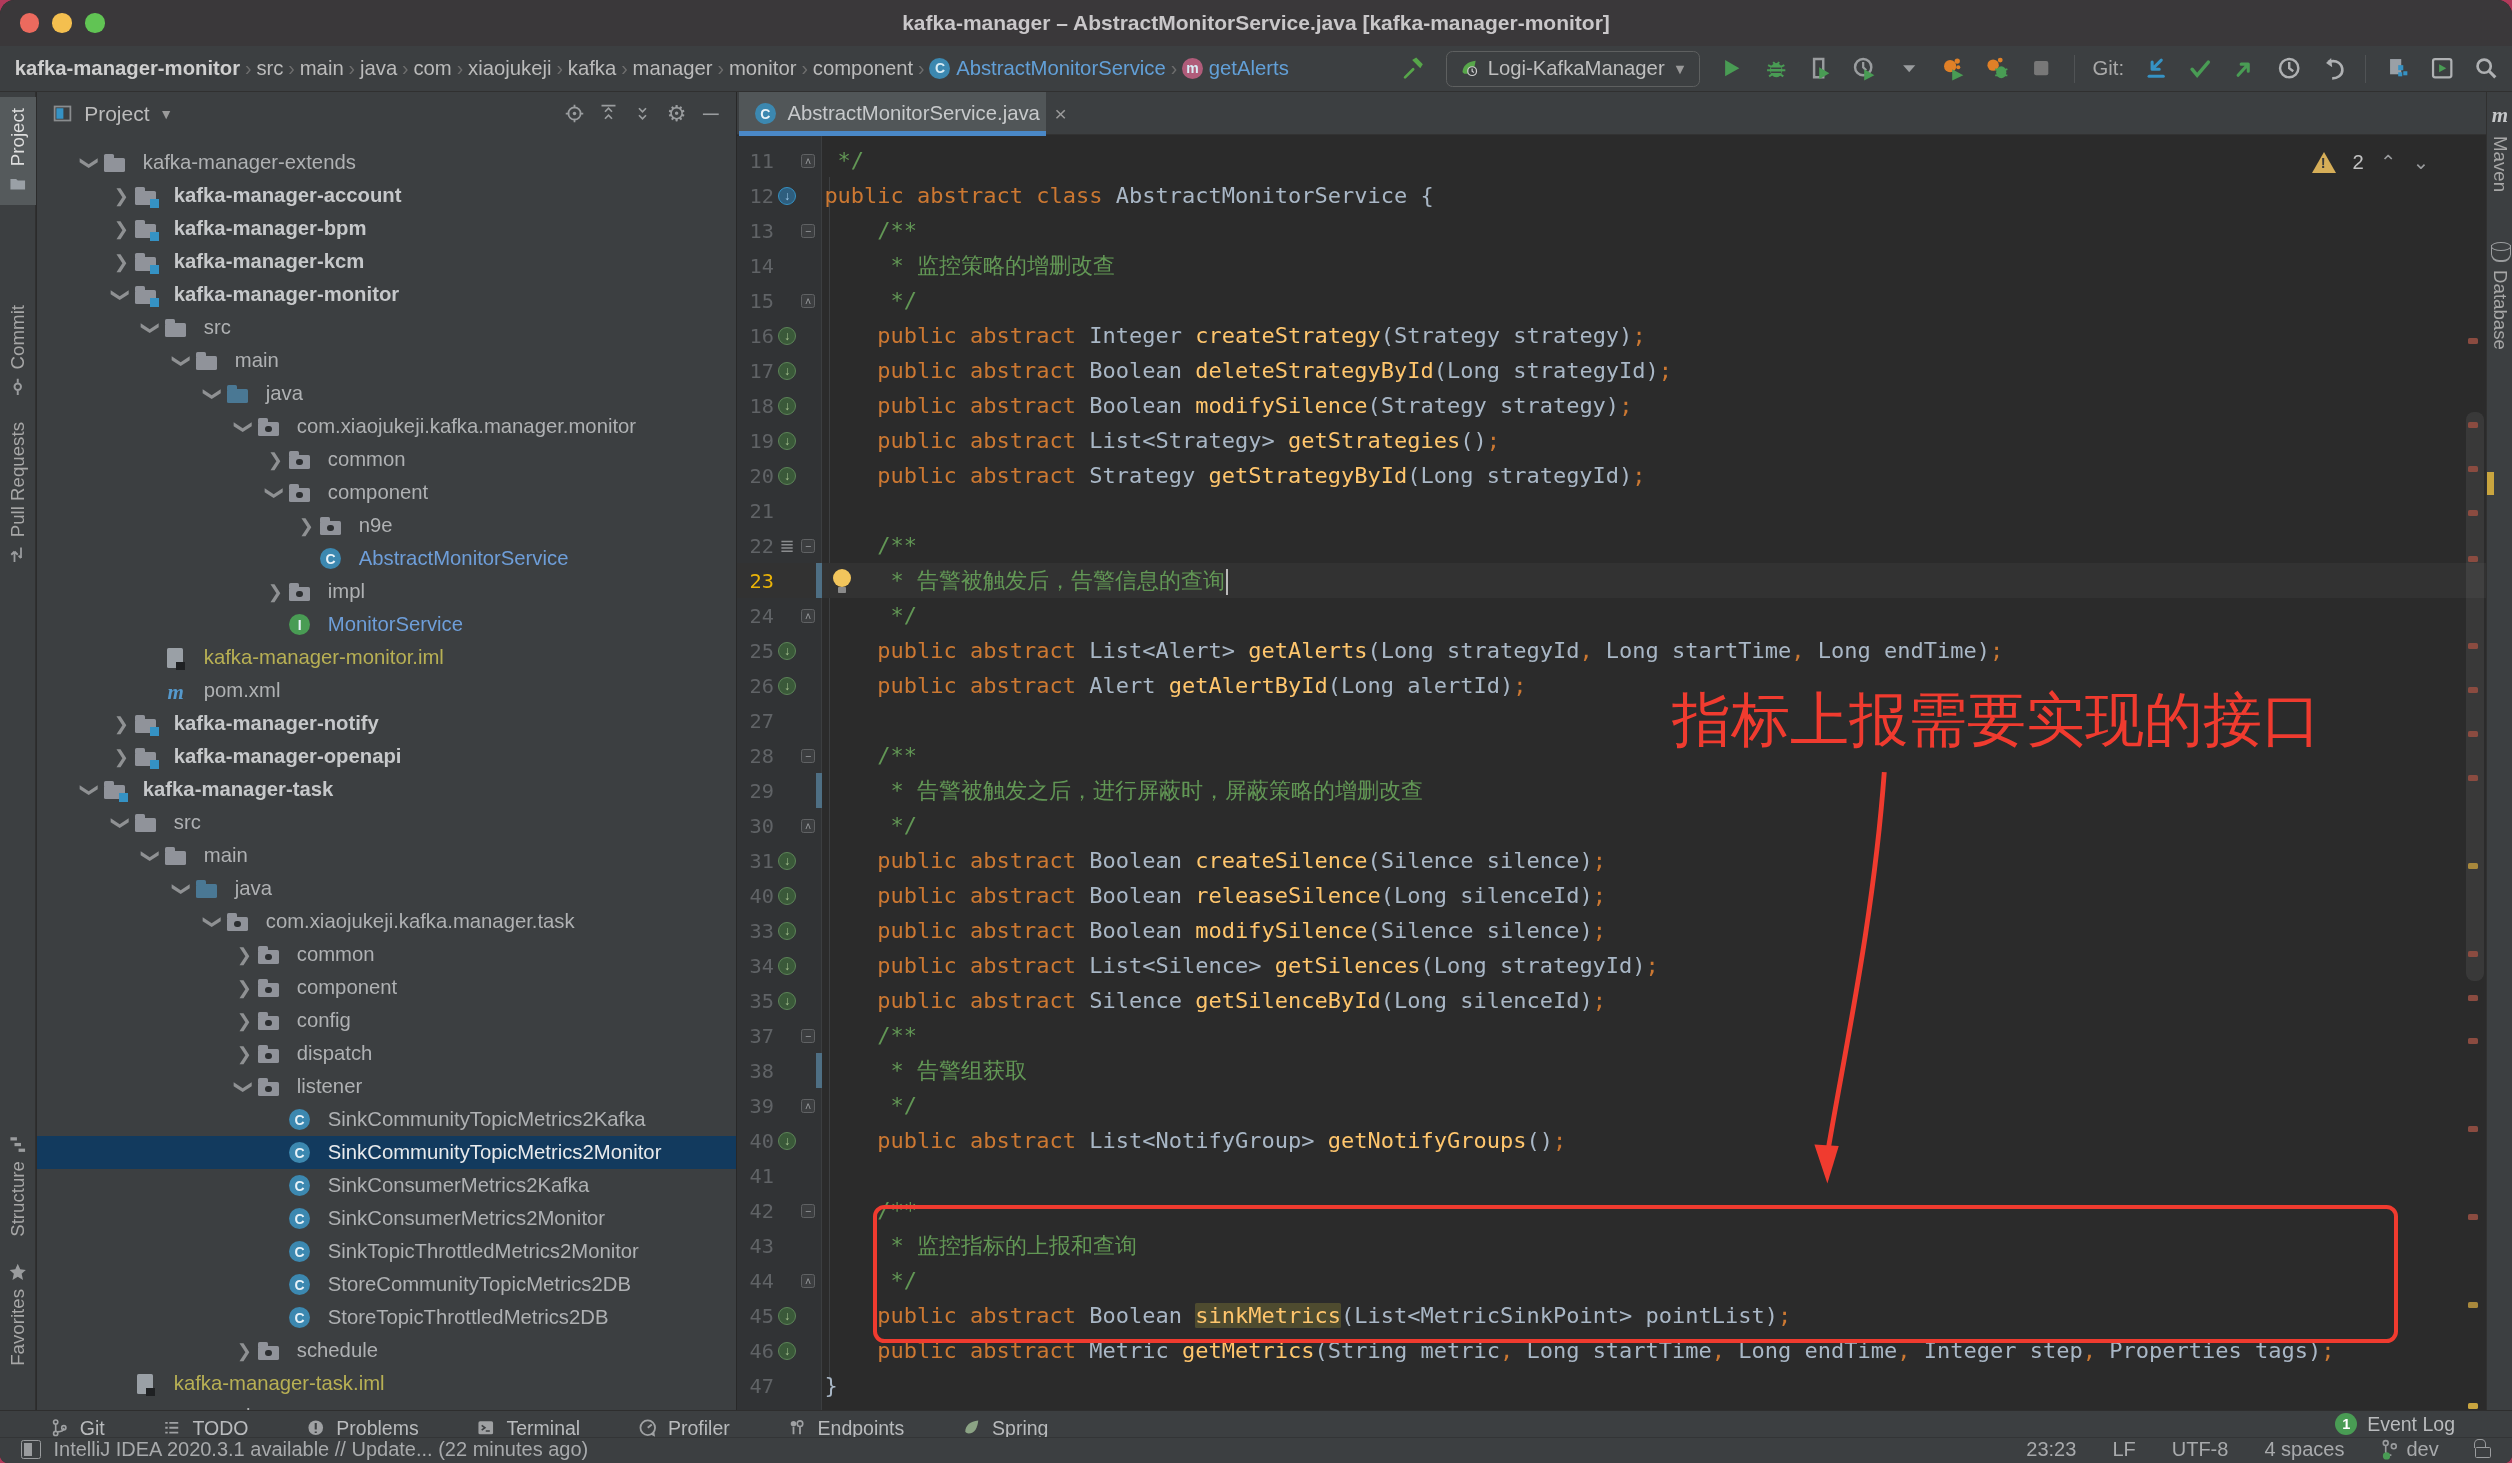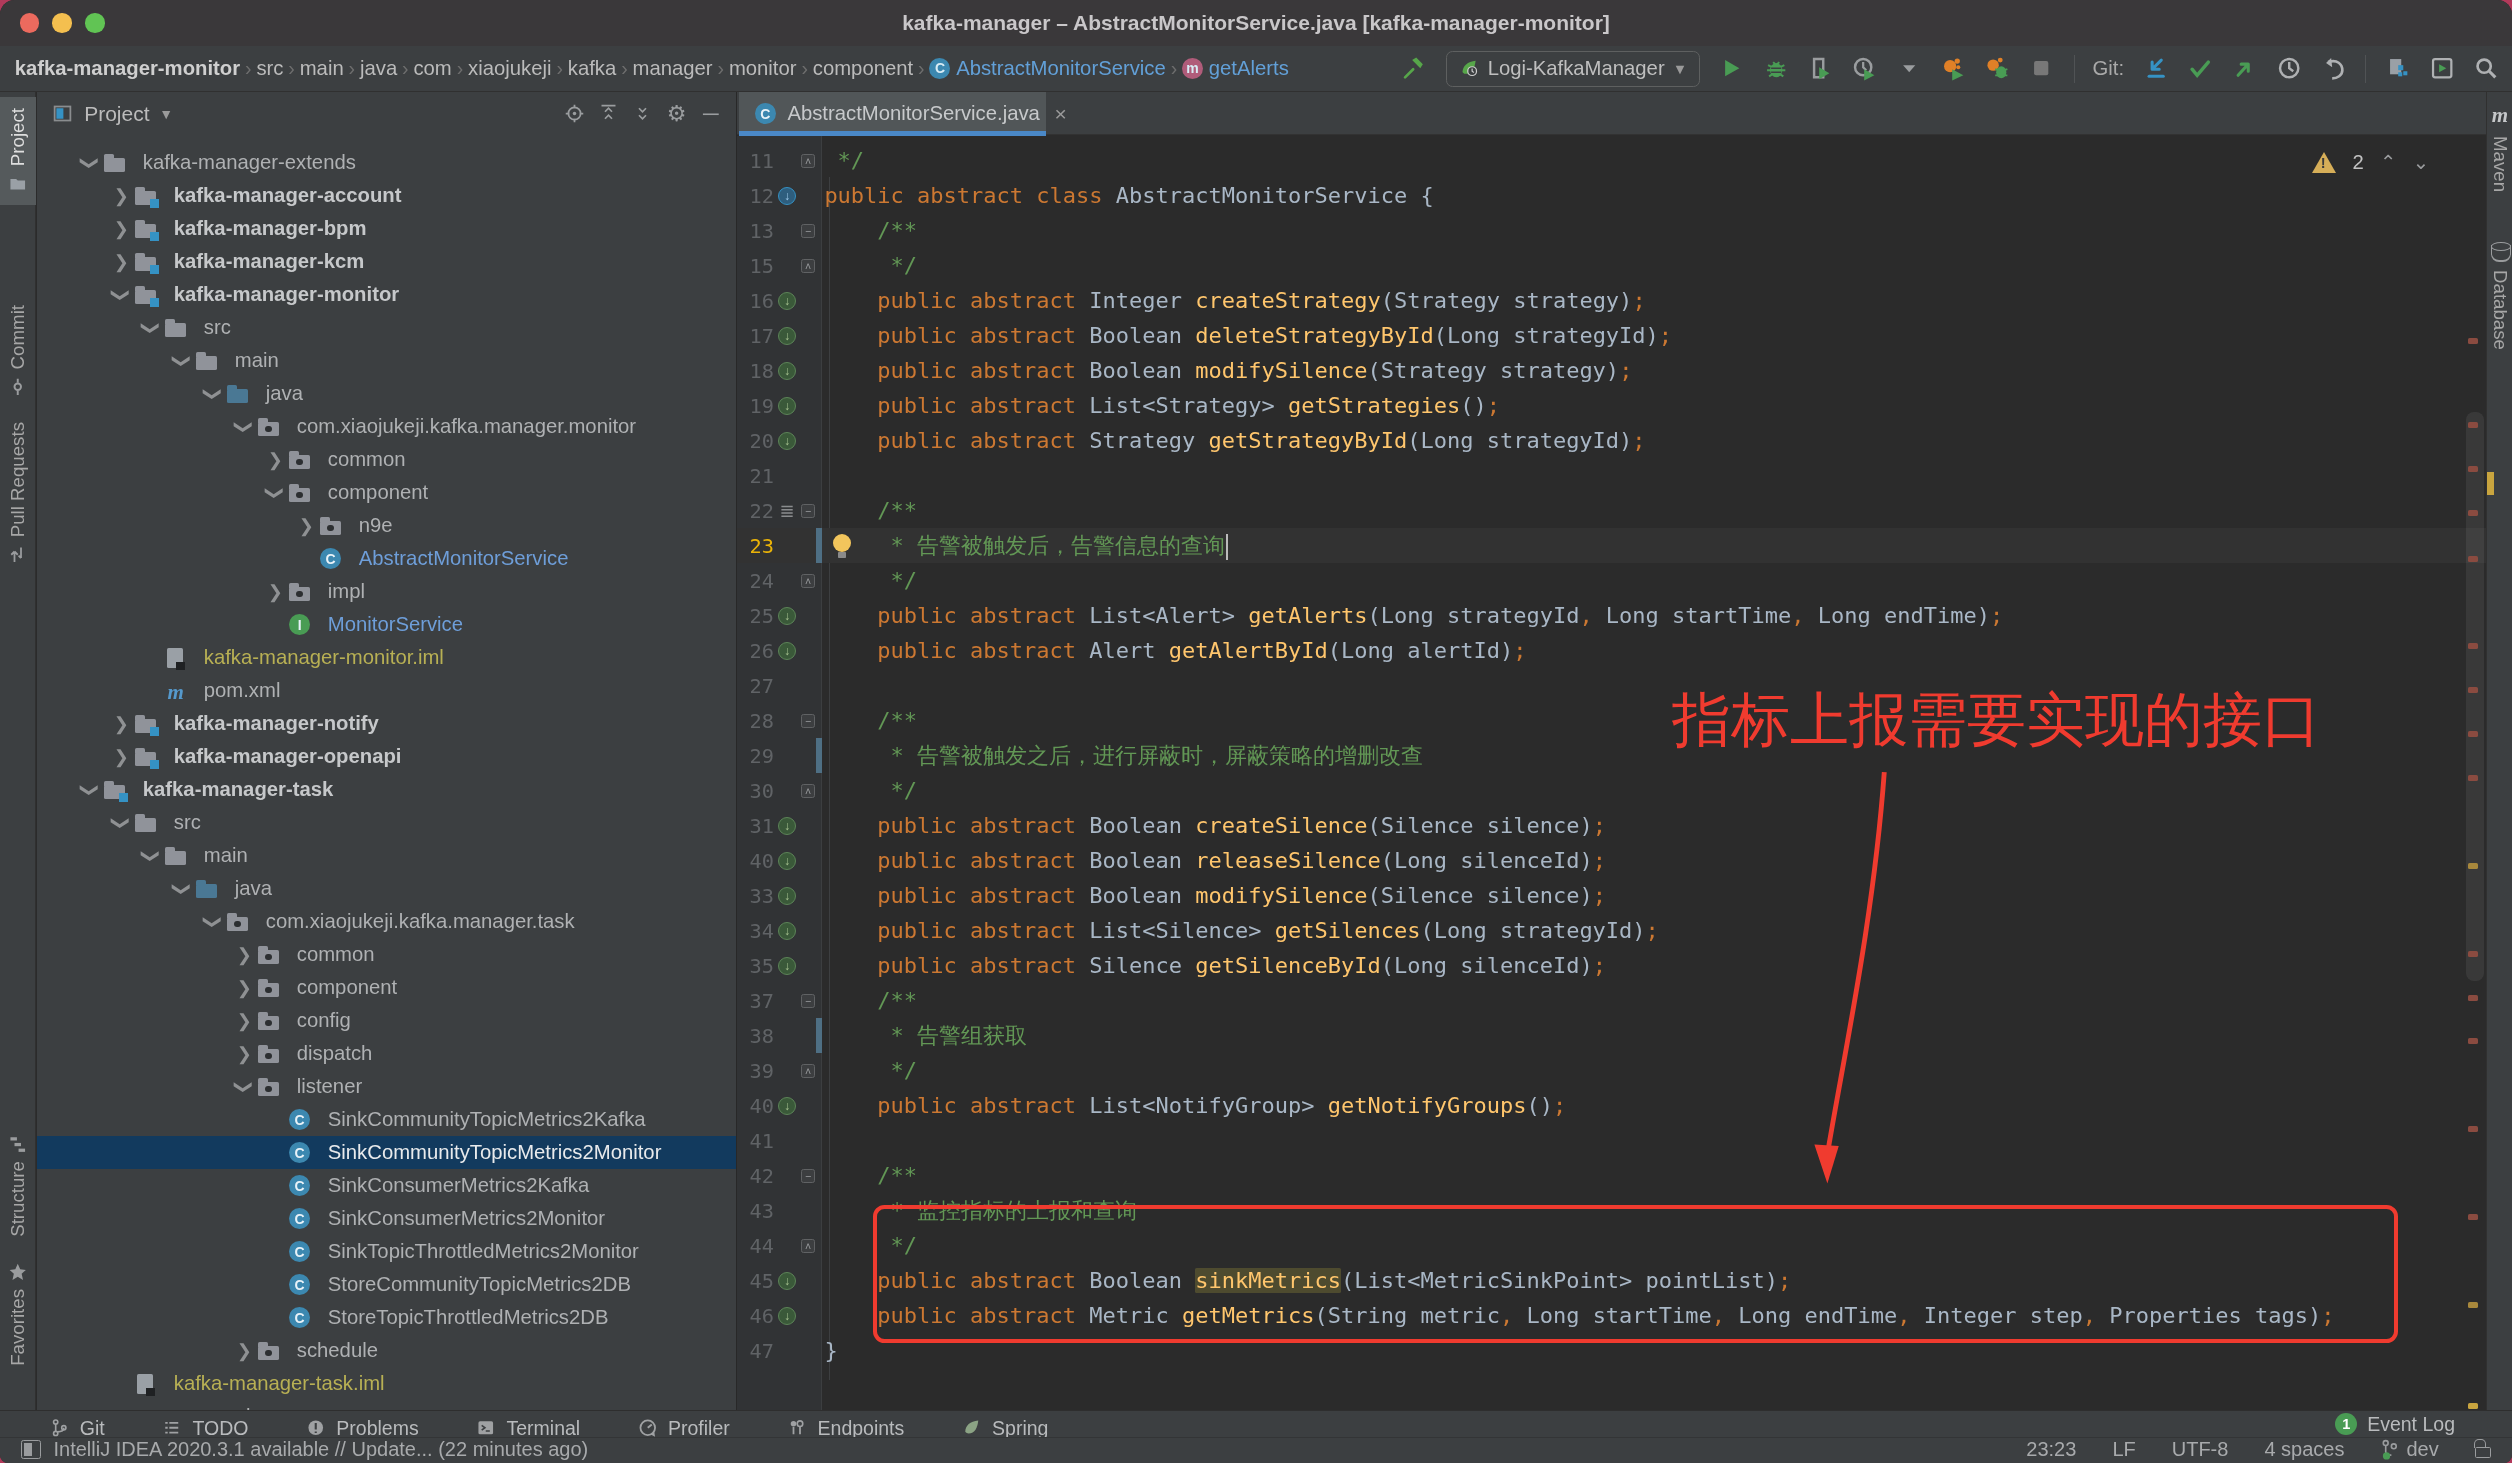--- a/index.html
+++ b/index.html
@@ -751,20 +751,27 @@
             <div class="line">
               <span class="g-num">13</span>
               <span class="g-icon"></span>
               <span class="g-fold">
                 <span class="foldbox">−</span>
               </span>
               <span class="g-bar"></span>
               <pre class="codepre"><span class="sc">    /**</span></pre>
             </div>
             <div class="line">
+              <span class="g-num">14</span>
+              <span class="g-icon"></span>
+              <span class="g-fold"></span>
+              <span class="g-bar"></span>
+              <pre class="codepre"><span class="sc">     * 监控策略的增删改查</span></pre>
+            </div>
+            <div class="line">
               <span class="g-num">15</span>
               <span class="g-icon"></span>
               <span class="g-fold">
                 <span class="foldbox">˄</span>
               </span>
               <span class="g-bar"></span>
               <pre class="codepre"><span class="sc">     */</span></pre>
             </div>
             <div class="line">
               <span class="g-num">16</span>

